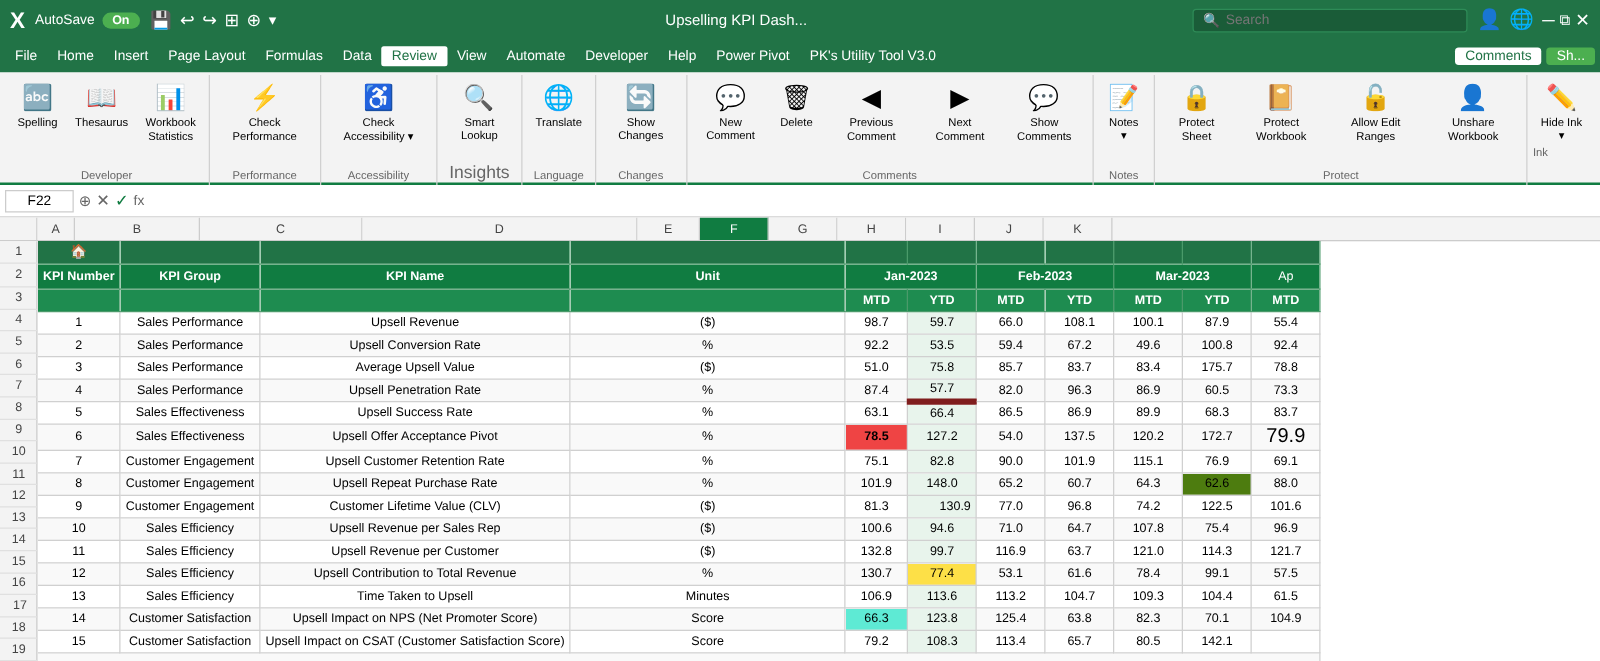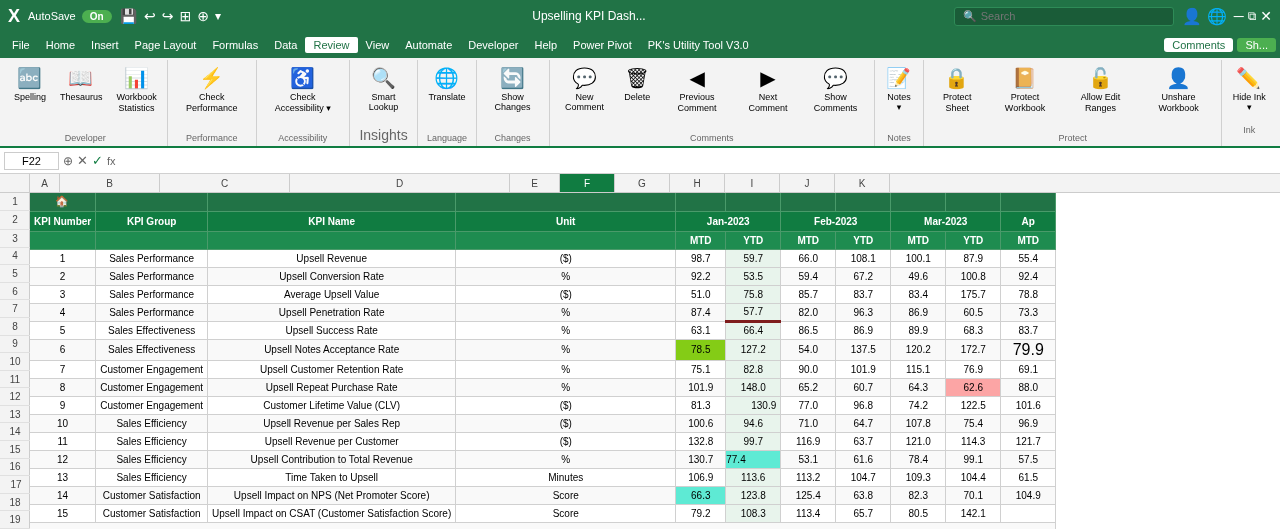--- a/index.html
+++ b/index.html
@@ -218,21 +218,21 @@
       <div style="font-size:9px; color:#666; text-align:center; padding-bottom:3px;">Protect</div>
     </div>
 
     <div style="display:flex; flex-direction:column; padding:0 4px;">
       <div style="display:flex; gap:2px; flex:1; padding-top:2px; align-items:flex-start;">
         <div class="ribbon-btn">
           <span style="font-size:20px;">✏️</span>
           <span style="font-size:9px; text-align:center;">Hide Ink ▾</span>
         </div>
       </div>
-      <div style="font-size:9px; color:#666; text-align:center; padding-bottom:11px;">Ink</div>
+      <div style="font-size:9px; color:#666; text-align:left; padding-bottom:21px;">Ink</div>
     </div>
   </div>
 </div>
 
 <div id="formulabar" style="display:flex; align-items:center; height:26px; border-bottom:1px solid #d0d0d0; background:white; padding:0 4px; gap:4px;">
   <input type="text" value="F22" style="width: 55px; border: 1px solid rgb(204, 204, 204); padding: 2px 4px; font-size: 11px; text-align: center; outline: none;">
   <span style="color:#666; font-size:12px;">⊕</span>
   <span style="color:#666; font-size:13px; cursor:pointer;">✕</span>
   <span style="color:#107c41; font-size:13px; cursor:pointer;">✓</span>
   <span style="color:#666; font-size:11px; cursor:pointer;">fx</span>
@@ -299,21 +299,21 @@
         </tr>
 
         <tr style="height:20px; background:#107c41;">
           <td style="width:30px; border-right:1px solid #4a9a6a; border-bottom:1px solid #4a9a6a; padding:1px 4px; font-size:10px; font-weight:bold; color:white; text-align:center; background:#107c41;">KPI Number</td>
           <td style="width:100px; border-right:1px solid #4a9a6a; border-bottom:1px solid #4a9a6a; padding:1px 4px; font-size:10px; font-weight:bold; color:white; text-align:center; background:#107c41;">KPI Group</td>
           <td style="width:130px; border-right:1px solid #4a9a6a; border-bottom:1px solid #4a9a6a; padding:1px 4px; font-size:10px; font-weight:bold; color:white; text-align:center; background:#107c41;">KPI Name</td>
           <td style="width:220px; border-right:1px solid #4a9a6a; border-bottom:1px solid #4a9a6a; padding:1px 4px; font-size:10px; font-weight:bold; color:white; text-align:center; background:#107c41;">Unit</td>
           <td colspan="2" style="width:105px; border-right:1px solid #4a9a6a; border-bottom:1px solid #4a9a6a; padding:1px 4px; font-size:10px; font-weight:bold; color:white; text-align:center; background:#107c41;">Jan-2023</td>
           <td colspan="2" style="width:110px; border-right:1px solid #4a9a6a; border-bottom:1px solid #4a9a6a; padding:1px 4px; font-size:10px; font-weight:bold; color:white; text-align:center; background:#107c41;">Feb-2023</td>
           <td colspan="2" style="width:110px; border-right:1px solid #4a9a6a; border-bottom:1px solid #4a9a6a; padding:1px 4px; font-size:10px; font-weight:bold; color:white; text-align:center; background:#107c41;">Mar-2023</td>
-          <td style="width:55px; border-right:1px solid #4a9a6a; border-bottom:1px solid #4a9a6a; padding:1px 4px; font-size:10px; font-weight:bold; color:white; text-align:center; background:#107c41;">Ap</td>
+          <td style="width:55px; border-right:1px solid #4a9a6a; border-bottom:1px solid #4a9a6a; padding:1px 4px; font-size:10px; font-weight:normal; color:white; text-align:center; background:#107c41;">Ap</td>
         </tr>
 
         <tr style="height:18px; background:#1e8c50;">
           <td style="border-right:1px solid #4a9a6a; border-bottom:1px solid #4a9a6a; padding:1px 4px; font-size:10px; color:white; text-align:center; background:#1e8c50;"></td>
           <td style="border-right:1px solid #4a9a6a; border-bottom:1px solid #4a9a6a; padding:1px 4px; font-size:10px; color:white; text-align:center; background:#1e8c50;"></td>
           <td style="border-right:1px solid #4a9a6a; border-bottom:1px solid #4a9a6a; padding:1px 4px; font-size:10px; color:white; text-align:center; background:#1e8c50;"></td>
           <td style="border-right:1px solid #4a9a6a; border-bottom:1px solid #4a9a6a; padding:1px 4px; font-size:10px; color:white; text-align:center; background:#1e8c50;"></td>
           <td style="border-right:1px solid #4a9a6a; border-bottom:1px solid #4a9a6a; padding:1px 4px; font-size:10px; font-weight:bold; color:white; text-align:center; background:#1e8c50;">MTD</td>
           <td style="border-right:1px solid #4a9a6a; border-bottom:1px solid #4a9a6a; padding:1px 4px; font-size:10px; font-weight:bold; color:white; text-align:center; background:#1e8c50;">YTD</td>
           <td style="border-right:1px solid #4a9a6a; border-bottom:1px solid #4a9a6a; padding:1px 4px; font-size:10px; font-weight:bold; color:white; text-align:center; background:#1e8c50;">MTD</td>
@@ -361,21 +361,21 @@
           <td style="border-right:1px solid #d0d0d0; border-bottom:1px solid #d0d0d0; padding:1px 4px; font-size:10px; text-align:center;">83.4</td>
           <td style="border-right:1px solid #d0d0d0; border-bottom:1px solid #d0d0d0; padding:1px 4px; font-size:10px; text-align:center;">175.7</td>
           <td style="border-right:1px solid #d0d0d0; border-bottom:1px solid #d0d0d0; padding:1px 4px; font-size:10px; text-align:center;">78.8</td>
         </tr>
         <tr style="height:18px; background:#f9f9f9;">
           <td style="border-right:1px solid #d0d0d0; border-bottom:1px solid #d0d0d0; padding:1px 4px; font-size:10px; text-align:center; background:#f9f9f9;">4</td>
           <td style="border-right:1px solid #d0d0d0; border-bottom:1px solid #d0d0d0; padding:1px 4px; font-size:10px; text-align:center; background:#f9f9f9;">Sales Performance</td>
           <td style="border-right:1px solid #d0d0d0; border-bottom:1px solid #d0d0d0; padding:1px 4px; font-size:10px; text-align:center; background:#f9f9f9;">Upsell Penetration Rate</td>
           <td style="border-right:1px solid #d0d0d0; border-bottom:1px solid #d0d0d0; padding:1px 4px; font-size:10px; text-align:center; background:#f9f9f9;">%</td>
           <td style="border-right:1px solid #d0d0d0; border-bottom:1px solid #d0d0d0; padding:1px 4px; font-size:10px; text-align:center; background:#f9f9f9;">87.4</td>
-          <td style="border-right:1px solid #d0d0d0; border-bottom:3px solid #7f1d1d; padding:1px 4px; font-size:10px; text-align:center; background:#e8f4ec;">57.7</td>
+          <td style="border-right:1px solid #d0d0d0; border-bottom:5px solid #7f1d1d; padding:1px 4px; font-size:10px; text-align:center; background:#e8f4ec;">57.7</td>
           <td style="border-right:1px solid #d0d0d0; border-bottom:1px solid #d0d0d0; padding:1px 4px; font-size:10px; text-align:center; background:#f9f9f9;">82.0</td>
           <td style="border-right:1px solid #d0d0d0; border-bottom:1px solid #d0d0d0; padding:1px 4px; font-size:10px; text-align:center; background:#f9f9f9;">96.3</td>
           <td style="border-right:1px solid #d0d0d0; border-bottom:1px solid #d0d0d0; padding:1px 4px; font-size:10px; text-align:center; background:#f9f9f9;">86.9</td>
           <td style="border-right:1px solid #d0d0d0; border-bottom:1px solid #d0d0d0; padding:1px 4px; font-size:10px; text-align:center; background:#f9f9f9;">60.5</td>
           <td style="border-right:1px solid #d0d0d0; border-bottom:1px solid #d0d0d0; padding:1px 4px; font-size:10px; text-align:center; background:#f9f9f9;">73.3</td>
         </tr>
         <tr style="height:18px; background:#ffffff;">
           <td style="border-right:1px solid #d0d0d0; border-bottom:1px solid #d0d0d0; padding:1px 4px; font-size:10px; text-align:center;">5</td>
           <td style="border-right:1px solid #d0d0d0; border-bottom:1px solid #d0d0d0; padding:1px 4px; font-size:10px; text-align:center;">Sales Effectiveness</td>
           <td style="border-right:1px solid #d0d0d0; border-bottom:1px solid #d0d0d0; padding:1px 4px; font-size:10px; text-align:center;">Upsell Success Rate</td>
@@ -384,23 +384,23 @@
           <td style="border-right:1px solid #d0d0d0; border-bottom:1px solid #d0d0d0; padding:1px 4px; font-size:10px; text-align:center; background:#e8f4ec;">66.4</td>
           <td style="border-right:1px solid #d0d0d0; border-bottom:1px solid #d0d0d0; padding:1px 4px; font-size:10px; text-align:center;">86.5</td>
           <td style="border-right:1px solid #d0d0d0; border-bottom:1px solid #d0d0d0; padding:1px 4px; font-size:10px; text-align:center;">86.9</td>
           <td style="border-right:1px solid #d0d0d0; border-bottom:1px solid #d0d0d0; padding:1px 4px; font-size:10px; text-align:center;">89.9</td>
           <td style="border-right:1px solid #d0d0d0; border-bottom:1px solid #d0d0d0; padding:1px 4px; font-size:10px; text-align:center;">68.3</td>
           <td style="border-right:1px solid #d0d0d0; border-bottom:1px solid #d0d0d0; padding:1px 4px; font-size:10px; text-align:center;">83.7</td>
         </tr>
         <tr style="height:18px; background:#f9f9f9;">
           <td style="border-right:1px solid #d0d0d0; border-bottom:1px solid #d0d0d0; padding:1px 4px; font-size:10px; text-align:center; background:#f9f9f9;">6</td>
           <td style="border-right:1px solid #d0d0d0; border-bottom:1px solid #d0d0d0; padding:1px 4px; font-size:10px; text-align:center; background:#f9f9f9;">Sales Effectiveness</td>
-          <td style="border-right:1px solid #d0d0d0; border-bottom:1px solid #d0d0d0; padding:1px 4px; font-size:10px; text-align:center; background:#f9f9f9;">Upsell Notes Acceptance Rate</td>
+          <td style="border-right:1px solid #d0d0d0; border-bottom:1px solid #d0d0d0; padding:1px 4px; font-size:10px; text-align:center; background:#f9f9f9;">Upsell Offer Acceptance Pivot</td>
           <td style="border-right:1px solid #d0d0d0; border-bottom:1px solid #d0d0d0; padding:1px 4px; font-size:10px; text-align:center; background:#f9f9f9;">%</td>
-          <td style="border-right:1px solid #d0d0d0; border-bottom:1px solid #d0d0d0; padding:1px 4px; font-size:10px; text-align:center; background:#84cc16;">78.5</td>
+          <td style="border-right:1px solid #d0d0d0; border-bottom:1px solid #d0d0d0; padding:1px 4px; font-size:10px; text-align:center; background:#ef4444;font-weight:bold;">78.5</td>
           <td style="border-right:1px solid #d0d0d0; border-bottom:1px solid #d0d0d0; padding:1px 4px; font-size:10px; text-align:center; background:#e8f4ec;">127.2</td>
           <td style="border-right:1px solid #d0d0d0; border-bottom:1px solid #d0d0d0; padding:1px 4px; font-size:10px; text-align:center; background:#f9f9f9;">54.0</td>
           <td style="border-right:1px solid #d0d0d0; border-bottom:1px solid #d0d0d0; padding:1px 4px; font-size:10px; text-align:center; background:#f9f9f9;">137.5</td>
           <td style="border-right:1px solid #d0d0d0; border-bottom:1px solid #d0d0d0; padding:1px 4px; font-size:10px; text-align:center; background:#f9f9f9;">120.2</td>
           <td style="border-right:1px solid #d0d0d0; border-bottom:1px solid #d0d0d0; padding:1px 4px; font-size:10px; text-align:center; background:#f9f9f9;">172.7</td>
           <td style="border-right:1px solid #d0d0d0; border-bottom:1px solid #d0d0d0; padding:1px 4px; font-size:16px; text-align:center; background:#f9f9f9;">79.9</td>
         </tr>
         <tr style="height:18px; background:#ffffff;">
           <td style="border-right:1px solid #d0d0d0; border-bottom:1px solid #d0d0d0; padding:1px 4px; font-size:10px; text-align:center;">7</td>
           <td style="border-right:1px solid #d0d0d0; border-bottom:1px solid #d0d0d0; padding:1px 4px; font-size:10px; text-align:center;">Customer Engagement</td>
@@ -417,21 +417,21 @@
         <tr style="height:18px; background:#f9f9f9;">
           <td style="border-right:1px solid #d0d0d0; border-bottom:1px solid #d0d0d0; padding:1px 4px; font-size:10px; text-align:center; background:#f9f9f9;">8</td>
           <td style="border-right:1px solid #d0d0d0; border-bottom:1px solid #d0d0d0; padding:1px 4px; font-size:10px; text-align:center; background:#f9f9f9;">Customer Engagement</td>
           <td style="border-right:1px solid #d0d0d0; border-bottom:1px solid #d0d0d0; padding:1px 4px; font-size:10px; text-align:center; background:#f9f9f9;">Upsell Repeat Purchase Rate</td>
           <td style="border-right:1px solid #d0d0d0; border-bottom:1px solid #d0d0d0; padding:1px 4px; font-size:10px; text-align:center; background:#f9f9f9;">%</td>
           <td style="border-right:1px solid #d0d0d0; border-bottom:1px solid #d0d0d0; padding:1px 4px; font-size:10px; text-align:center; background:#f9f9f9;">101.9</td>
           <td style="border-right:1px solid #d0d0d0; border-bottom:1px solid #d0d0d0; padding:1px 4px; font-size:10px; text-align:center; background:#e8f4ec;">148.0</td>
           <td style="border-right:1px solid #d0d0d0; border-bottom:1px solid #d0d0d0; padding:1px 4px; font-size:10px; text-align:center; background:#f9f9f9;">65.2</td>
           <td style="border-right:1px solid #d0d0d0; border-bottom:1px solid #d0d0d0; padding:1px 4px; font-size:10px; text-align:center; background:#f9f9f9;">60.7</td>
           <td style="border-right:1px solid #d0d0d0; border-bottom:1px solid #d0d0d0; padding:1px 4px; font-size:10px; text-align:center; background:#f9f9f9;">64.3</td>
-          <td style="border-right:1px solid #d0d0d0; border-bottom:1px solid #d0d0d0; padding:1px 4px; font-size:10px; text-align:center; background:#fca5a5;">62.6</td>
+          <td style="border-right:1px solid #d0d0d0; border-bottom:1px solid #d0d0d0; padding:1px 4px; font-size:10px; text-align:center; background:#4d7c0f;">62.6</td>
           <td style="border-right:1px solid #d0d0d0; border-bottom:1px solid #d0d0d0; padding:1px 4px; font-size:10px; text-align:center; background:#f9f9f9;">88.0</td>
         </tr>
         <tr style="height:18px; background:#ffffff;">
           <td style="border-right:1px solid #d0d0d0; border-bottom:1px solid #d0d0d0; padding:1px 4px; font-size:10px; text-align:center;">9</td>
           <td style="border-right:1px solid #d0d0d0; border-bottom:1px solid #d0d0d0; padding:1px 4px; font-size:10px; text-align:center;">Customer Engagement</td>
           <td style="border-right:1px solid #d0d0d0; border-bottom:1px solid #d0d0d0; padding:1px 4px; font-size:10px; text-align:center;">Customer Lifetime Value (CLV)</td>
           <td style="border-right:1px solid #d0d0d0; border-bottom:1px solid #d0d0d0; padding:1px 4px; font-size:10px; text-align:center;">($)</td>
           <td style="border-right:1px solid #d0d0d0; border-bottom:1px solid #d0d0d0; padding:1px 4px; font-size:10px; text-align:center;">81.3</td>
           <td style="border-right:1px solid #d0d0d0; border-bottom:1px solid #d0d0d0; padding:1px 4px; font-size:10px; text-align:right; background:#e8f4ec;">130.9</td>
           <td style="border-right:1px solid #d0d0d0; border-bottom:1px solid #d0d0d0; padding:1px 4px; font-size:10px; text-align:center;">77.0</td>
@@ -465,21 +465,21 @@
           <td style="border-right:1px solid #d0d0d0; border-bottom:1px solid #d0d0d0; padding:1px 4px; font-size:10px; text-align:center;">121.0</td>
           <td style="border-right:1px solid #d0d0d0; border-bottom:1px solid #d0d0d0; padding:1px 4px; font-size:10px; text-align:center;">114.3</td>
           <td style="border-right:1px solid #d0d0d0; border-bottom:1px solid #d0d0d0; padding:1px 4px; font-size:10px; text-align:center;">121.7</td>
         </tr>
         <tr style="height:18px; background:#f9f9f9;">
           <td style="border-right:1px solid #d0d0d0; border-bottom:1px solid #d0d0d0; padding:1px 4px; font-size:10px; text-align:center; background:#f9f9f9;">12</td>
           <td style="border-right:1px solid #d0d0d0; border-bottom:1px solid #d0d0d0; padding:1px 4px; font-size:10px; text-align:center; background:#f9f9f9;">Sales Efficiency</td>
           <td style="border-right:1px solid #d0d0d0; border-bottom:1px solid #d0d0d0; padding:1px 4px; font-size:10px; text-align:center; background:#f9f9f9;">Upsell Contribution to Total Revenue</td>
           <td style="border-right:1px solid #d0d0d0; border-bottom:1px solid #d0d0d0; padding:1px 4px; font-size:10px; text-align:center; background:#f9f9f9;">%</td>
           <td style="border-right:1px solid #d0d0d0; border-bottom:1px solid #d0d0d0; padding:1px 4px; font-size:10px; text-align:center; background:#f9f9f9;">130.7</td>
-          <td style="border-right:1px solid #d0d0d0; border-bottom:1px solid #d0d0d0; padding:1px 0; font-size:10px; background:#5eead4;">77.4</td>
+          <td style="border-right:1px solid #d0d0d0; border-bottom:1px solid #d0d0d0; padding:1px 0; font-size:10px; text-align:center; background:#fde047;">77.4</td>
           <td style="border-right:1px solid #d0d0d0; border-bottom:1px solid #d0d0d0; padding:1px 4px; font-size:10px; text-align:center; background:#f9f9f9;">53.1</td>
           <td style="border-right:1px solid #d0d0d0; border-bottom:1px solid #d0d0d0; padding:1px 4px; font-size:10px; text-align:center; background:#f9f9f9;">61.6</td>
           <td style="border-right:1px solid #d0d0d0; border-bottom:1px solid #d0d0d0; padding:1px 4px; font-size:10px; text-align:center; background:#f9f9f9;">78.4</td>
           <td style="border-right:1px solid #d0d0d0; border-bottom:1px solid #d0d0d0; padding:1px 4px; font-size:10px; text-align:center; background:#f9f9f9;">99.1</td>
           <td style="border-right:1px solid #d0d0d0; border-bottom:1px solid #d0d0d0; padding:1px 4px; font-size:10px; text-align:center; background:#f9f9f9;">57.5</td>
         </tr>
         <tr style="height:18px; background:#ffffff;">
           <td style="border-right:1px solid #d0d0d0; border-bottom:1px solid #d0d0d0; padding:1px 4px; font-size:10px; text-align:center;">13</td>
           <td style="border-right:1px solid #d0d0d0; border-bottom:1px solid #d0d0d0; padding:1px 4px; font-size:10px; text-align:center;">Sales Efficiency</td>
           <td style="border-right:1px solid #d0d0d0; border-bottom:1px solid #d0d0d0; padding:1px 4px; font-size:10px; text-align:center;">Time Taken to Upsell</td>

